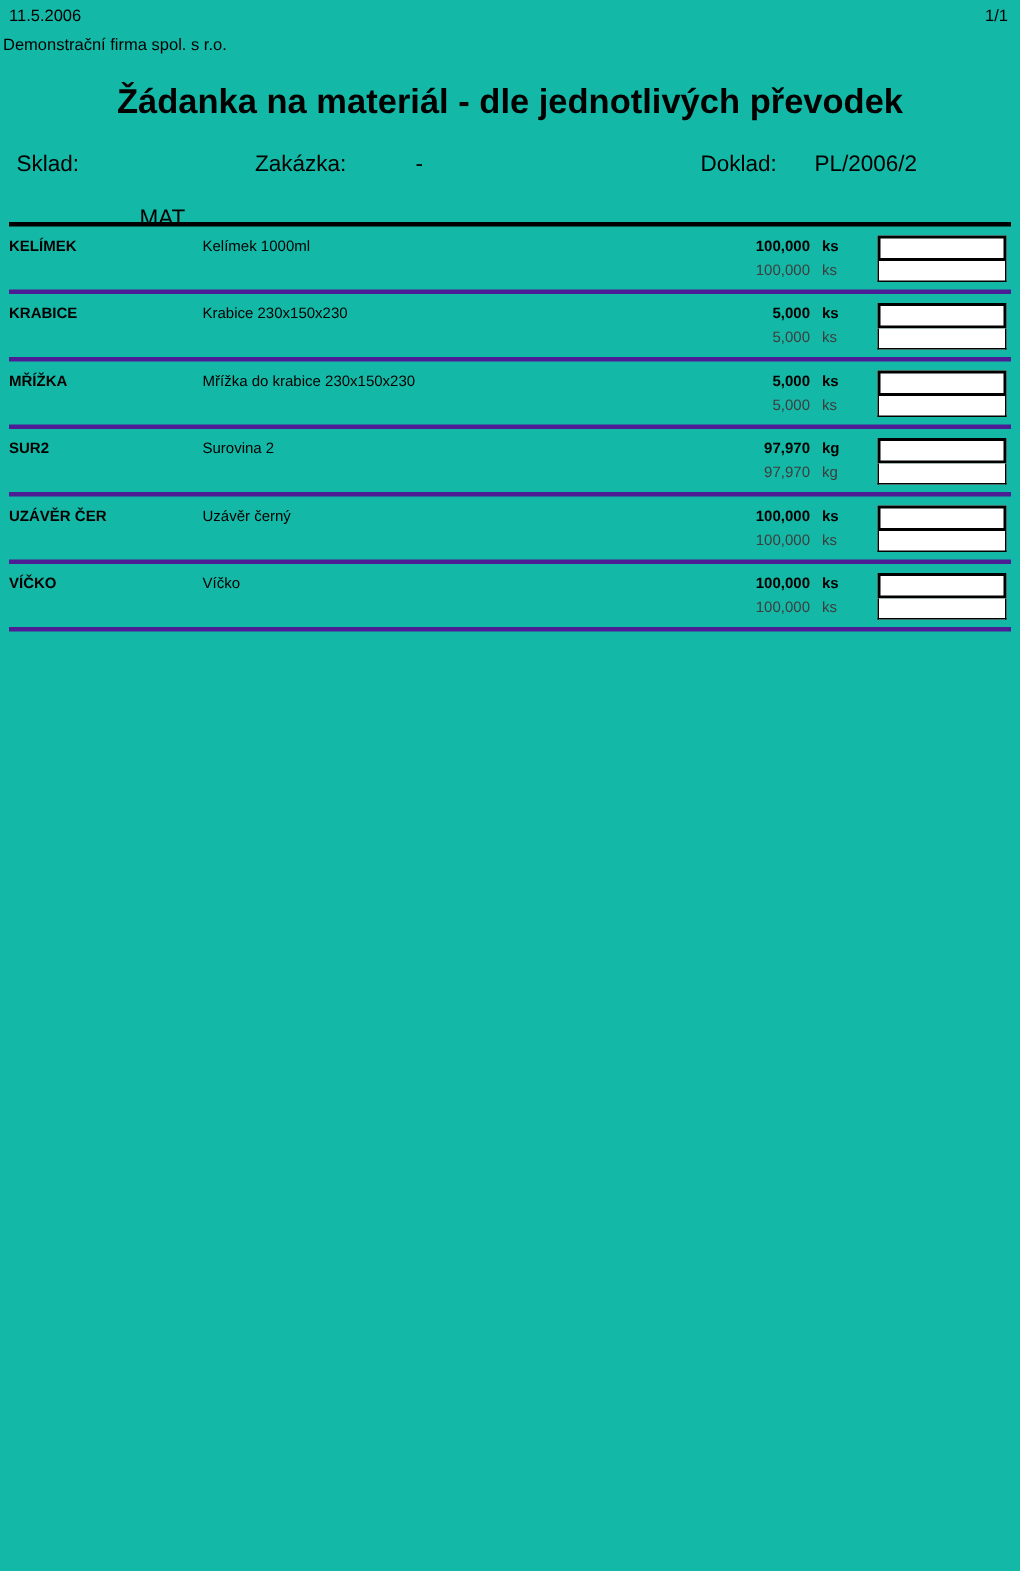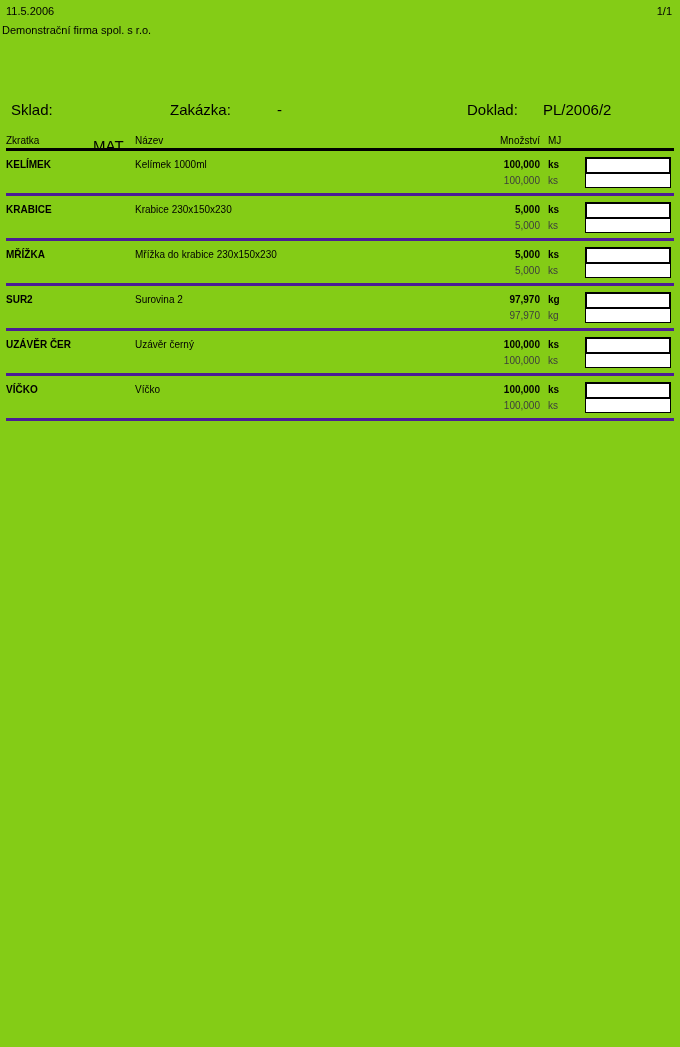--- a/index.html
+++ b/index.html
@@ -4,21 +4,21 @@
 <style>
   * { margin:0; padding:0; box-sizing:border-box; }
   html,body { background:#fff; }
   body {
     width:680px; height:1047px;
     font-family:"Liberation Sans", sans-serif;
     color:#000;
     position:relative;
     overflow:hidden;
   }
-  .page { position:relative; width:680px; height:1047px; background:#84cc16; }
+  .page { position:relative; width:680px; height:1047px; background:#14b8a6; }
 
   .topbar {
     position:absolute; top:5px; left:6px; right:8px;
     font-size:11px; display:flex; justify-content:space-between;
   }
   .company { position:absolute; top:24px; left:2px; font-size:11px; }
 
   .title {
     position:absolute; top:54px; left:0; width:100%;
     text-align:center; font-size:23px; font-weight:bold;
@@ -62,36 +62,31 @@
 
 <div class="page">
 
   <div class="topbar">
     <span>11.5.2006</span>
     <span>1/1</span>
   </div>
 
   <div class="company">Demonstrační firma spol. s r.o.</div>
 
+  <h1 class="title">Žádanka na materiál - dle jednotlivých převodek</h1>
 
   <div class="info-row">
     <span class="lbl-sklad">Sklad:</span>
     <span class="val-sklad">MAT</span>
     <span class="lbl-zakazka">Zakázka:</span>
     <span class="val-zakazka">-</span>
     <span class="lbl-doklad">Doklad:</span>
     <span class="val-doklad">PL/2006/2</span>
   </div>
 
-  <div class="col-headers">
-    <span class="ch-zkratka">Zkratka</span>
-    <span class="ch-nazev">Název</span>
-    <span class="ch-qty">Množství</span>
-    <span class="ch-mj">MJ</span>
-  </div>
 
   <div class="thick-line"></div>
 
   <div id="rows">
       <div class="row">
     <span class="cell rz">KELÍMEK</span>
     <span class="cell rn">Kelímek 1000ml</span>
     <span class="cell q1">100,000</span>
     <span class="cell m1">ks</span>
     <span class="cell q2">100,000</span>

